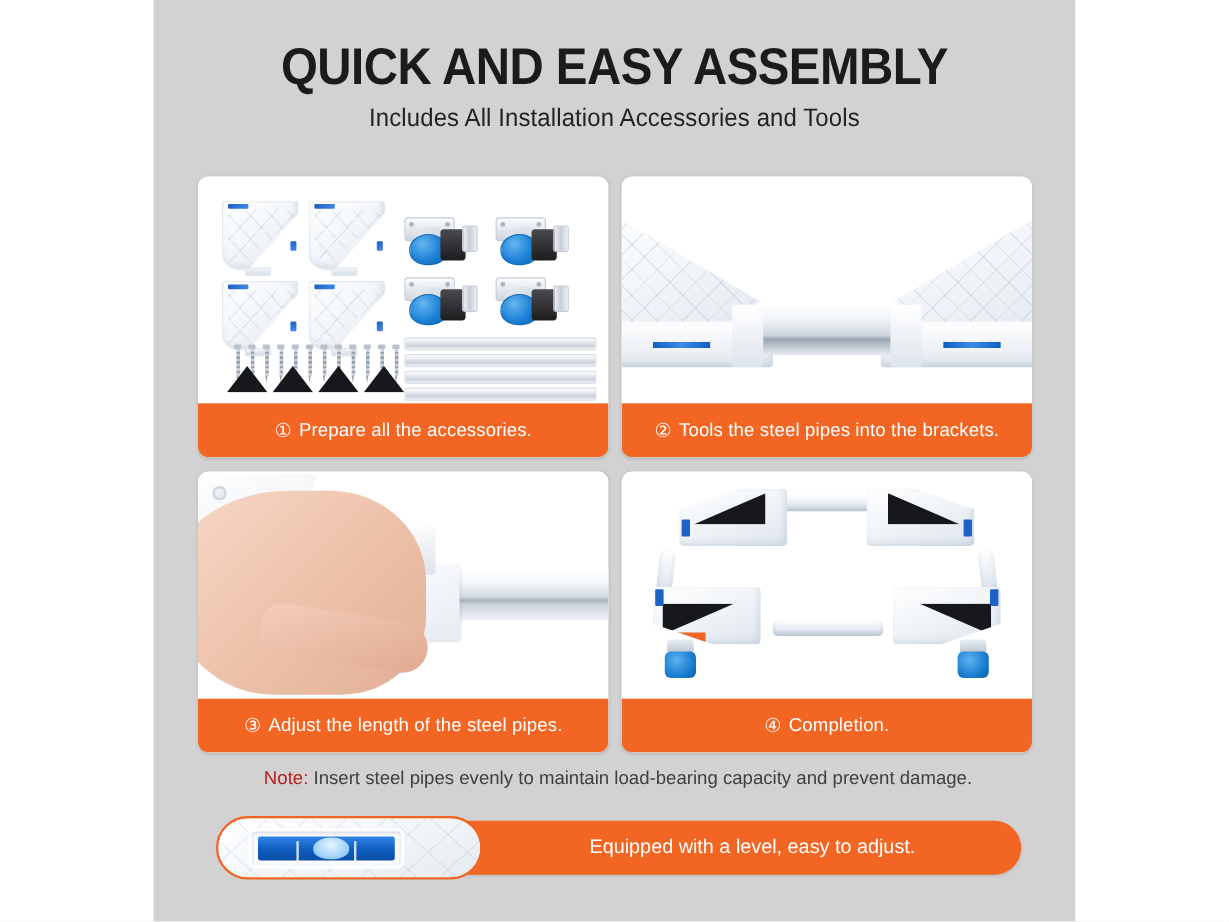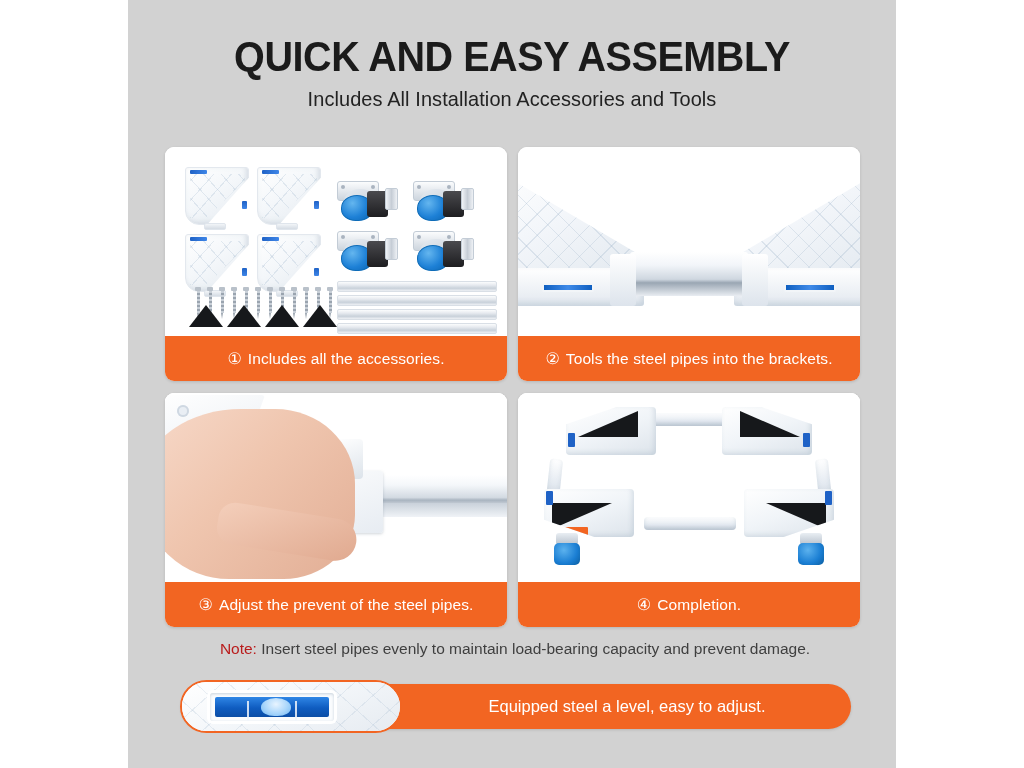--- a/index.html
+++ b/index.html
@@ -585,21 +585,21 @@
             <div class="pipes" style="left:172px;top:134px;width:160px;">
               <div class="pipe"></div>
                 <div class="pipe"></div>
               <div class="pipe"></div>
                 <div class="pipe"></div>
             </div>
           </div>
 
           <div class="caption">
             <span class="num">①</span>
-            <span>Includes all the accessories.</span>
+            <span>Prepare all the accessories.</span>
           </div>
         </div>
 
         <div class="panel">
           <div class="panel-img">
             <div class="p2">
               <div class="wing wingL">
                   <div class="mesh"></div>
                 </div>
               <div class="wing wingR">
@@ -639,21 +639,21 @@
                 <div class="slot" style="left:54px;"></div>
               </div>
               <div class="knob"></div>
               <div class="hand"></div>
               <div class="thumb"></div>
             </div>
           </div>
 
           <div class="caption">
             <span class="num">③</span>
-            <span>Adjust the prevent of the steel pipes.</span>
+            <span>Adjust the length of the steel pipes.</span>
           </div>
         </div>
 
         <div class="panel">
           <div class="panel-img">
             <div class="p4">
               <div class="bar bar-top"></div>
               <div class="bar bar-bot"></div>
               <div class="bar bar-lft"></div>
               <div class="bar bar-rgt"></div>
@@ -706,17 +706,17 @@
           <div class="mesh2"></div>
           <div class="window">
             <div class="fluid">
               <div class="tick" style="left:32px;"></div>
               <div class="tick" style="left:80px;"></div>
               <div class="bubble"></div>
             </div>
           </div>
         </div>
       </div>
-      <div class="banner-text">Equipped steel a level, easy to adjust.</div>
+      <div class="banner-text">Equipped with a level, easy to adjust.</div>
     </div>
 
   </div>
 </div>
 
 </body></html>

